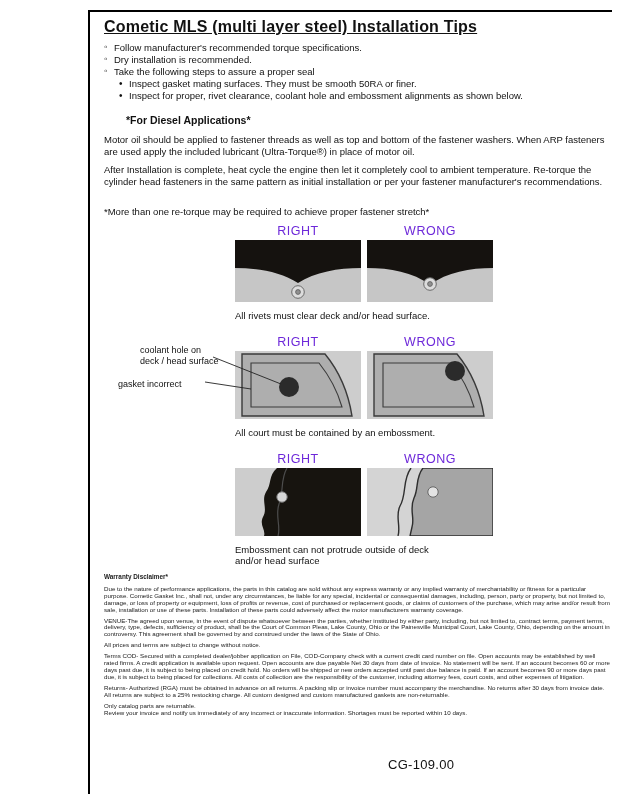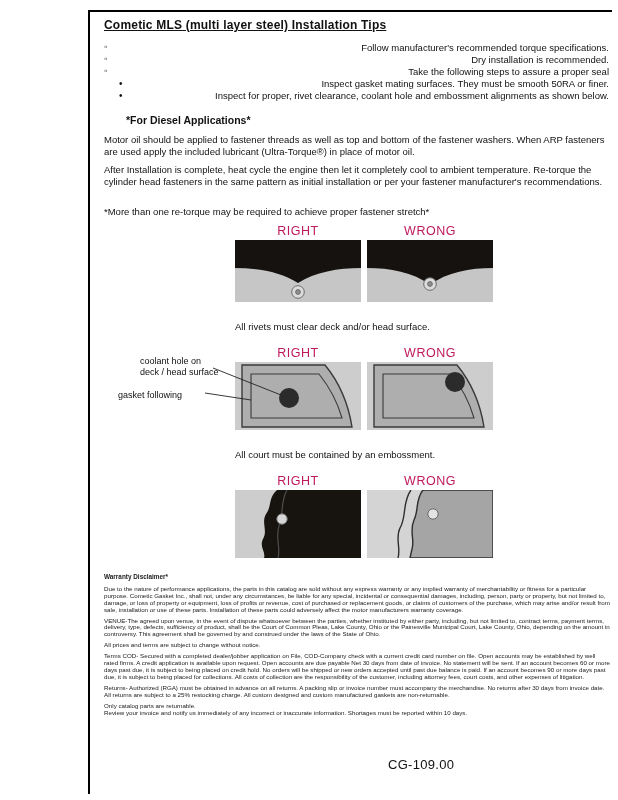--- a/index.html
+++ b/index.html
@@ -6,42 +6,42 @@
   html,body { background:#ffffff; }
   .page {
     position:relative; width:618px; height:800px; background:#ffffff;
     font-family:"Liberation Sans", sans-serif; color:#111; overflow:hidden;
   }
   .edge-top { position:absolute; left:88px; top:10px; width:524px; height:2px; background:#000; }
   .edge-left { position:absolute; left:88px; top:10px; width:2px; height:784px; background:#000; }
 
   .title {
     position:absolute; left:104px; top:18px; width:500px;
-    font-size:12px; font-weight:bold; text-decoration:underline; letter-spacing:0.2px;
+    font-size:16px; font-weight:bold; text-decoration:underline; letter-spacing:0.2px;
   }
 
   .tips { position:absolute; left:104px; top:42px; width:505px; list-style:none; font-size:9.5px; line-height:12px; }
-  .tip { position:relative; padding-left:10px;text-align:right; }
+  .tip { position:relative; padding-left:10px; }
   .tip::before { content:"◦"; position:absolute; left:0; top:-1px; font-size:10px; }
   .tip.sub { margin-left:15px; }
   .tip.sub::before { content:"•"; top:0; }
 
   .diesel-heading { position:absolute; left:104px; top:114px; font-size:10.5px; font-weight:bold;margin-left:22px; }
   .para { position:absolute; left:104px; width:505px; font-size:9.5px; line-height:12px; }
   .para.p1 { top:134px; }
   .para.p2 { top:164px; }
   .para.p3 { top:206px; }
 
   .figures { position:absolute; left:235px; top:224px; width:258px; }
   .fig { position:relative; margin-bottom:14px; }
   .fig-heads { display:flex; gap:6px; height:16px; }
-  .fig-head { width:126px; text-align:center; font-size:12.5px; letter-spacing:0.5px; color:#be185d; }
+  .fig-head { width:126px; text-align:center; font-size:12.5px; letter-spacing:0.5px; color:#6d28d9; }
   .fig-panels { display:flex; gap:6px; }
   .panel { width:126px; display:block; }
-  .fig-caption { margin-top:19px; font-size:9.5px; line-height:11px; white-space:pre-line; }
+  .fig-caption { margin-top:8px; font-size:9.5px; line-height:11px; white-space:pre-line; }
 
   .ann { position:absolute; font-size:9px; line-height:11px; white-space:pre-line; color:#111; }
   .ann1 { left:-95px; top:10px; width:92px; }
   .ann2 { left:-117px; top:44px; width:104px; }
   .leaders { position:absolute; left:-100px; top:16px; width:160px; height:70px; pointer-events:none; }
 
   .legal { position:absolute; left:104px; top:574px; width:506px; font-size:6.2px; line-height:6.9px; color:#1a1a1a; }
   .legal-heading { font-weight:bold; font-size:6.4px; margin-bottom:5px; }
   .legal-para { margin-bottom:4px; }
 
@@ -89,21 +89,21 @@
           <circle cx="63" cy="44" r="6.3" fill="#dcdcdc" stroke="#6a6a6a" stroke-width="1"></circle>
           <circle cx="63" cy="44" r="2.4" fill="#909090" stroke="#5a5a5a" stroke-width="0.8"></circle>
         </svg>
       </div>
       <div class="fig-caption">All rivets must clear deck and/or head surface.</div>
     </div>
 
     <div class="fig">
       <div class="ann ann1">coolant hole on
 deck / head surface</div>
-      <div class="ann ann2">gasket following</div>
+      <div class="ann ann2">gasket incorrect</div>
       <svg class="leaders" viewBox="0 0 160 70">
         <line x1="78" y1="6" x2="146" y2="33" stroke="#222" stroke-width="0.9"></line>
         <line x1="70" y1="31" x2="116" y2="38" stroke="#222" stroke-width="0.9"></line>
       </svg>
       <div class="fig-heads">
         <span class="fig-head">RIGHT</span>
         <span class="fig-head">WRONG</span>
       </div>
       <div class="fig-panels">
         <svg class="panel" viewBox="0 0 126 68">
@@ -134,20 +134,22 @@
           <path d="M52,0 C45,12 49,24 44,36 C40,48 46,58 43,68" fill="none" stroke="#4d4d4d" stroke-width="1.2"></path>
           <circle cx="47" cy="29" r="5.2" fill="#d6d6d6" stroke="#777" stroke-width="1"></circle>
         </svg>
         <svg class="panel" viewBox="0 0 126 68">
           <rect width="126" height="68" fill="#d4d4d4"></rect>
           <path d="M126,0 H56 C48,10 52,20 47,30 C42,41 48,50 45,59 L43,68 H126 Z" fill="#a5a5a5" stroke="#2e2e2e" stroke-width="1.4"></path>
           <path d="M44,0 C35,12 40,26 33,38 C28,48 34,58 31,68" fill="none" stroke="#2e2e2e" stroke-width="1.4"></path>
           <circle cx="66" cy="24" r="5.2" fill="#e3e3e3" stroke="#666" stroke-width="1"></circle>
         </svg>
       </div>
+      <div class="fig-caption">Embossment can not protrude outside of deck
+and/or head surface</div>
     </div>
 
   </div>
 
   <div class="legal">
     <div class="legal-heading">Warranty Disclaimer*</div>
     <div class="legal-para">Due to the nature of performance applications, the parts in this catalog are sold without any express warranty or any implied warranty of merchantability or fitness for a particular purpose.  Cometic Gasket Inc., shall not, under any circumstances, be liable for any special, incidental or consequential damages, including, person, party or property, but not limited to, damage, or loss of property or equipment, loss of profits or revenue, cost of purchased or replacement goods, or claims of customers of the purchase, which may arise and/or result from sale, installation or use of these parts.  Installation of these parts could adversely affect the motor manufacturers warranty coverage.</div>
     <div class="legal-para">VENUE-The agreed upon venue, in the event of dispute whatsoever between the parties, whether instituted by either party, including, but not limited to, contract terms, payment terms, delivery, type, defects, sufficiency of product, shall be the Court of Common Pleas, Lake County, Ohio or the Painesville Municipal Court, Lake County, Ohio, depending on the amount in controversy. This agreement shall be governed by and construed under the laws of the State of Ohio.</div>
     <div class="legal-para">All prices and terms are subject to change without notice.</div>
     <div class="legal-para">Terms COD- Secured with a completed dealer/jobber application on File, COD-Company check with a current credit card number on file.  Open accounts may be established by well rated firms.  A credit application is available upon request.  Open accounts are due payable Net 30 days from date of invoice.  No statement will be sent.  If an account becomes 60 or more days past due, it is subject to being placed on credit hold.  No orders will be shipped or new orders accepted until past due balance is paid.  If an account becomes 90 or more days past due, it is subject to being placed for collections.  All costs of collection are the responsibility of the customer, including attorney fees, court costs, and other expenses of litigation.</div>

